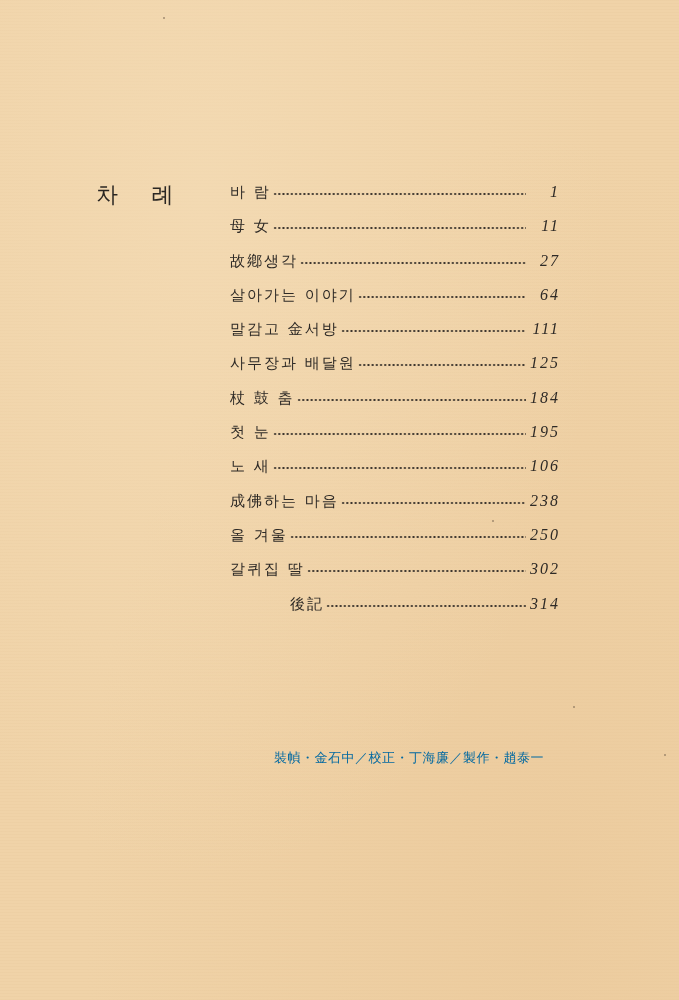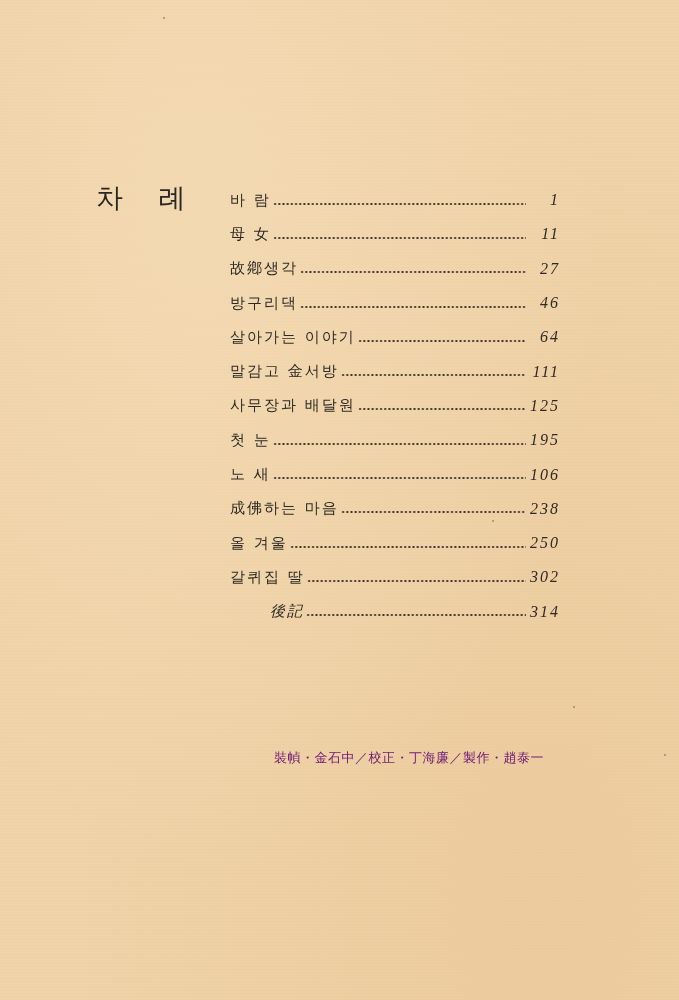--- a/index.html
+++ b/index.html
@@ -10,48 +10,48 @@
       radial-gradient(ellipse at 30% 20%, rgba(245,222,185,0.6) 0%, rgba(240,211,168,0) 60%),
       radial-gradient(ellipse at 80% 90%, rgba(232,196,148,0.5) 0%, rgba(240,211,168,0) 60%),
       repeating-linear-gradient(0deg, rgba(200,160,110,0.06) 0px, rgba(200,160,110,0.06) 1px, transparent 1px, transparent 3px);
     font-family: "DejaVu Serif", serif;
     color: #2e2a26;
     position: relative;
   }
   .page { position: absolute; inset: 0; }
   .heading {
     position: absolute; left: 96px; top: 180px;
-    font-family: Liberation Sans, sans-serif;
-    font-size: 27px; letter-spacing: 14px; color: #2a2622;
+    font-family: Liberation Serif, serif;
+    font-size: 22px; letter-spacing: 14px; color: #2a2622;
   }
   .toc { position: absolute; left: 230px; top: 183px; width: 330px; }
   .toc-row {
-    display: flex; align-items: center;
+    display: flex; align-items: flex-start;
     height: 34.3px;
     font-size: 15px;
   }
   .toc-row .title {
     font-family: "DejaVu Sans", sans-serif;
     letter-spacing: 2px; white-space: nowrap; color: #2e2a26;
   }
   .toc-row .leader {
     flex: 1; margin: 0 2px; height: 1em;
     background-image: radial-gradient(circle, #3a332c 0.9px, transparent 1.1px);
     background-size: 4.2px 4px; background-repeat: repeat-x;
     background-position: 0 9px;
   }
   .toc-row .page-num {
     font-family: "Liberation Serif", serif; font-style: italic;
     font-size: 16px; letter-spacing: 2px; min-width: 32px; text-align: right;
   }
-  .toc-row.afterword .title { margin-left: 40px; font-style: italic; }
+  .toc-row.afterword .title { margin-left: 60px; }
   .credits {
     position: absolute; left: 274px; top: 749px;
     font-family: Liberation Serif, serif; font-size: 13px;
-    letter-spacing: 0.5px; color: #701a75;
+    letter-spacing: 0.5px; color: #0369a1;
   }
   .speck { position: absolute; width: 2px; height: 2px; border-radius: 50%; background: #6b5a48; opacity: 0.6; }
 </style>
 </head>
 <body>
 
 <div class="page">
   <div class="heading">차 례</div>
 
   <div class="toc">
@@ -64,38 +64,38 @@
         <span class="title">母 女</span>
         <span class="leader"></span>
         <span class="page-num">11</span>
       </div>
     <div class="toc-row">
         <span class="title">故鄕생각</span>
         <span class="leader"></span>
         <span class="page-num">27</span>
       </div>
     <div class="toc-row">
-        <span class="title">방구리댁</span>
-        <span class="leader"></span>
-        <span class="page-num">46</span>
-      </div>
-    <div class="toc-row">
         <span class="title">살아가는 이야기</span>
         <span class="leader"></span>
         <span class="page-num">64</span>
       </div>
     <div class="toc-row">
         <span class="title">말감고 金서방</span>
         <span class="leader"></span>
         <span class="page-num">111</span>
       </div>
     <div class="toc-row">
         <span class="title">사무장과 배달원</span>
         <span class="leader"></span>
         <span class="page-num">125</span>
+      </div>
+    <div class="toc-row">
+        <span class="title">杖 鼓 춤</span>
+        <span class="leader"></span>
+        <span class="page-num">184</span>
       </div>
     <div class="toc-row">
         <span class="title">첫 눈</span>
         <span class="leader"></span>
         <span class="page-num">195</span>
       </div>
     <div class="toc-row">
         <span class="title">노 새</span>
         <span class="leader"></span>
         <span class="page-num">106</span>

